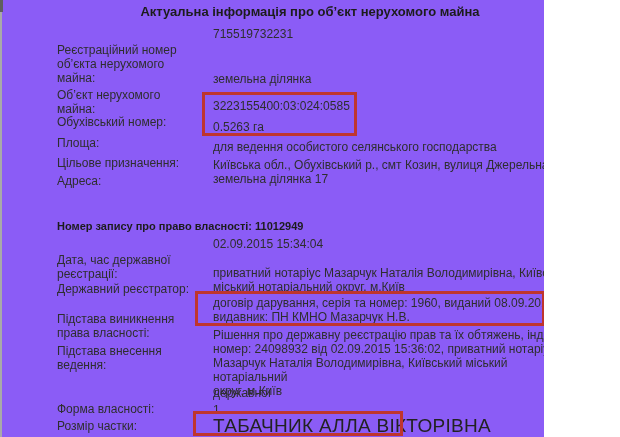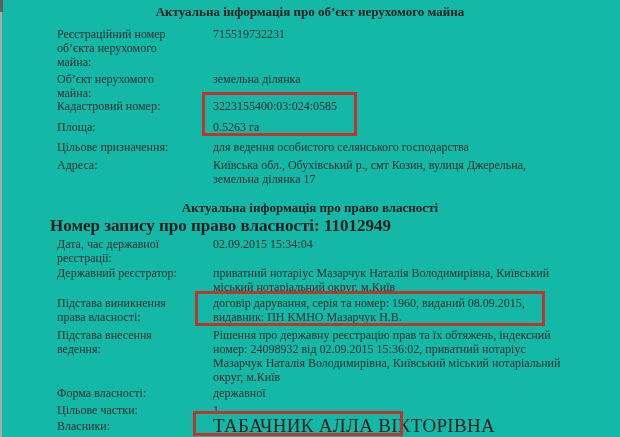--- a/index.html
+++ b/index.html
@@ -1,36 +1,36 @@
 <!DOCTYPE html>
 <html><head>
 <meta charset="utf-8">
 <style>
   html,body{margin:0;padding:0;background:#ffffff;}
   .page{
     position:relative;
-    width:620px;height:437px;
-    background:#14b8a6;
-    font-family:Liberation Serif, serif;
+    width:544px;height:437px;
+    background:#8b5cf6;
+    font-family:Liberation Sans, sans-serif;
     font-size:12px;line-height:14px;
     color:#2e2e2e;
     overflow:hidden;
   }
   .scan-edge{position:absolute;left:0;top:0;width:2px;height:437px;background:#a9a9a9;}
   .scan-edge-top{position:absolute;left:0;top:0;width:3px;height:12px;background:#5f5f5f;}
   .doc-title{
     position:absolute;left:0;width:620px;
     text-align:center;font-weight:bold;font-size:13px;color:#1c1c1c;
   }
   .row{position:absolute;left:0;width:620px;}
-  .lbl{position:absolute;left:57px;top:0;width:152px;white-space:pre-line;}
+  .lbl{position:absolute;left:57px;top:16px;width:152px;white-space:pre-line;}
   .val{position:absolute;left:213px;top:0;width:372px;white-space:pre-line;}
   .record-line{
-    position:absolute;left:50px;width:520px;
-    font-weight:bold;font-size:17px;color:#1c1c1c;
+    position:absolute;left:57px;width:520px;
+    font-weight:bold;font-size:11px;color:#1c1c1c;
   }
   .owner-name{font-size:19px;letter-spacing:0.3px;color:#222;}
   .rbox{
     position:absolute;
     border:3px solid #bf352e;
     pointer-events:none;
     background:transparent;
   }
   .rbox-cadastral{left:202px;top:92px;width:149px;height:38px;}
   .rbox-basis{left:195px;top:291px;width:344px;height:29px;}
@@ -53,41 +53,40 @@
     <span class="val">715519732231</span>
   </div>
 
   <div class="row" style="top:72px">
     <span class="lbl">Об’єкт нерухомого
 майна:</span>
     <span class="val">земельна ділянка</span>
   </div>
 
   <div class="row" style="top:99px">
-    <span class="lbl">Кадастровий номер:</span>
+    <span class="lbl">Обухівський номер:</span>
     <span class="val">3223155400:03:024:0585</span>
   </div>
 
   <div class="row" style="top:120px">
     <span class="lbl">Площа:</span>
     <span class="val">0.5263 га</span>
   </div>
 
   <div class="row" style="top:140px">
     <span class="lbl">Цільове призначення:</span>
     <span class="val">для ведення особистого селянського господарства</span>
   </div>
 
   <div class="row" style="top:158px">
     <span class="lbl">Адреса:</span>
     <span class="val">Київська обл., Обухівський р., смт Козин, вулиця Джерельна,
 земельна ділянка 17</span>
   </div>
 
-  <div class="doc-title" style="top:201px">Актуальна інформація про право власності</div>
 
   <div class="record-line" style="top:219px">Номер запису про право власності: 11012949</div>
 
   <div class="row" style="top:237px">
     <span class="lbl">Дата, час державної
 реєстрації:</span>
     <span class="val">02.09.2015 15:34:04</span>
   </div>
 
   <div class="row" style="top:266px">
@@ -111,21 +110,21 @@
 Мазарчук Наталія Володимирівна, Київський міський нотаріальний
 округ, м.Київ</span>
   </div>
 
   <div class="row" style="top:386px">
     <span class="lbl">Форма власності:</span>
     <span class="val">державної</span>
   </div>
 
   <div class="row" style="top:403px">
-    <span class="lbl">Цільове частки:</span>
+    <span class="lbl">Розмір частки:</span>
     <span class="val">1</span>
   </div>
 
   <div class="row" style="top:419px">
     <span class="lbl">Власники:</span>
     <span class="val owner-name">ТАБАЧНИК АЛЛА ВІКТОРІВНА</span>
   </div>
 
   <div class="rbox rbox-cadastral"></div>
   <div class="rbox rbox-basis"></div>

